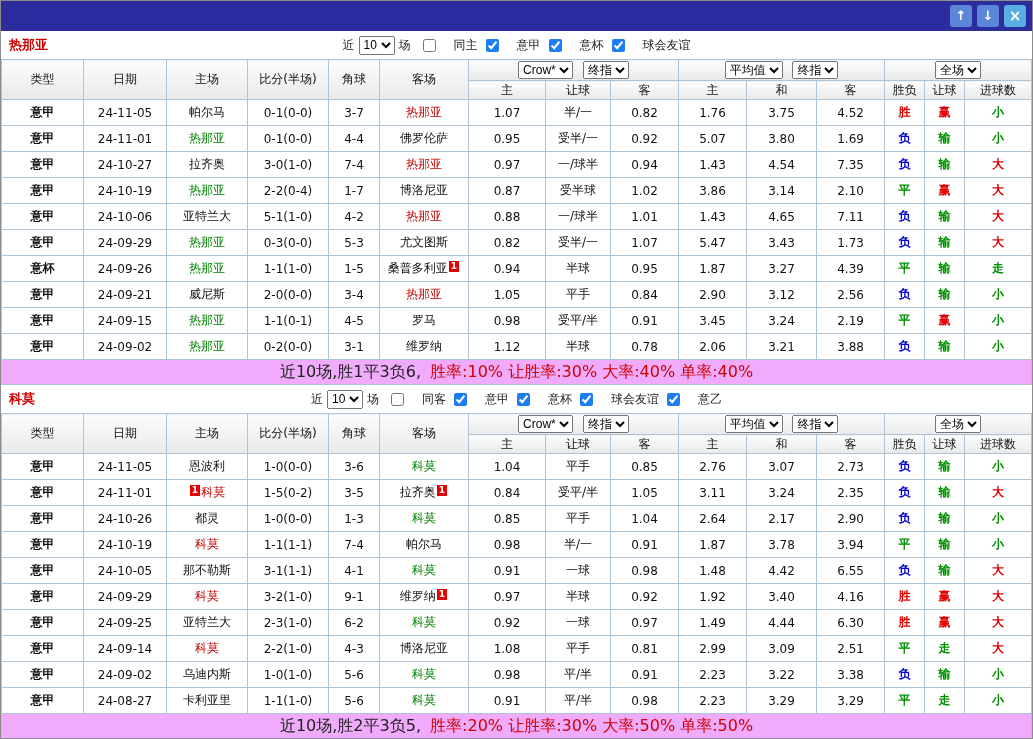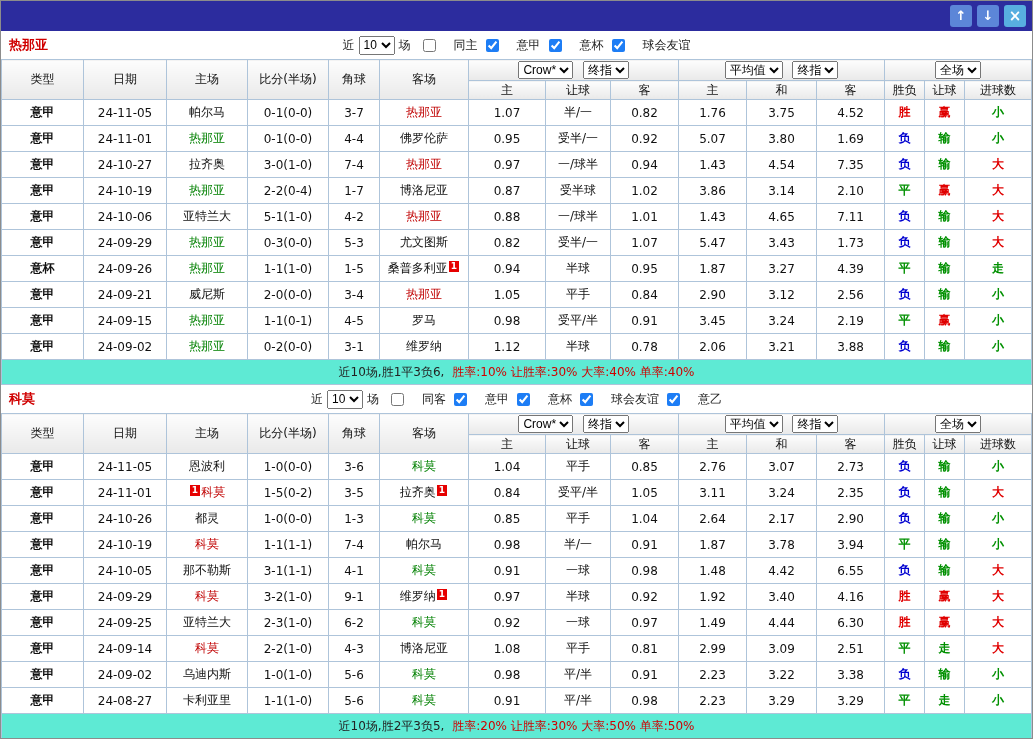--- a/index.html
+++ b/index.html
@@ -24,33 +24,33 @@
   .count-select { height: 19px; font-size: 12px; }
   .cbs { display: inline-flex; align-items: center; }
   .cbs label { display: inline-flex; align-items: center; margin-left: 8px; gap: 18px; cursor: pointer; }
   .cbs input { width: 13px; height: 13px; accent-color: #1d7df5; }
 
   
   table.stats { width: 100%; border-collapse: collapse; table-layout: fixed; }
   .stats th, .stats td { border: 1px solid #aec4da; text-align: center; overflow: hidden; white-space: nowrap; }
   .stats thead th { background: linear-gradient(#fdfdfd, #e9e9e9); font-weight: normal; font-size: 12px; height: 19px; color: #111; }
   .stats thead tr.hrow1 th { height: 21px; }
-  .selcell select { height: 18px; font-size: 12px; margin: 0 3px; text-align: right; }
+  .selcell select { height: 18px; font-size: 12px; margin: 0 3px; }
   .stats tbody td { height: 26px; font-size: 12px; background: #fff; color: #111; }
   td.type-blue { background: #1d8cf8; color: #fff; font-weight: bold; }
   td.type-purple { background: #6f62d2; color: #fff; font-weight: bold; }
   .t-green { color: #008000; }
   .t-red { color: #c00000; }
   .t-black { color: #111; }
   td.score { color: #c00000; }
   .c-red { color: #e00000; font-weight: bold; }
   .c-green { color: #009000; font-weight: bold; }
   .c-blue { color: #0000d0; font-weight: bold; }
   .badge { display: inline-block; background: #e60000; color: #fff; font-size: 9px; line-height: 11px; padding: 0 2px; vertical-align: top; margin: 1px; font-weight: bold; }
-  tfoot td.summary { height: 25px; background: #5eead4; color: #222; font-size: 12px; }
+  tfoot td.summary { height: 25px; background: #f0abfc; color: #222; font-size: 16px; }
   tfoot td.summary .red { color: #d00000; margin-left: 4px; }
 </style>
 </head>
 <body>
 
 <div class="page">
 
   <div class="titlebar">
     <div class="tb-btns">
       <div class="tb-btn up">↑</div>

